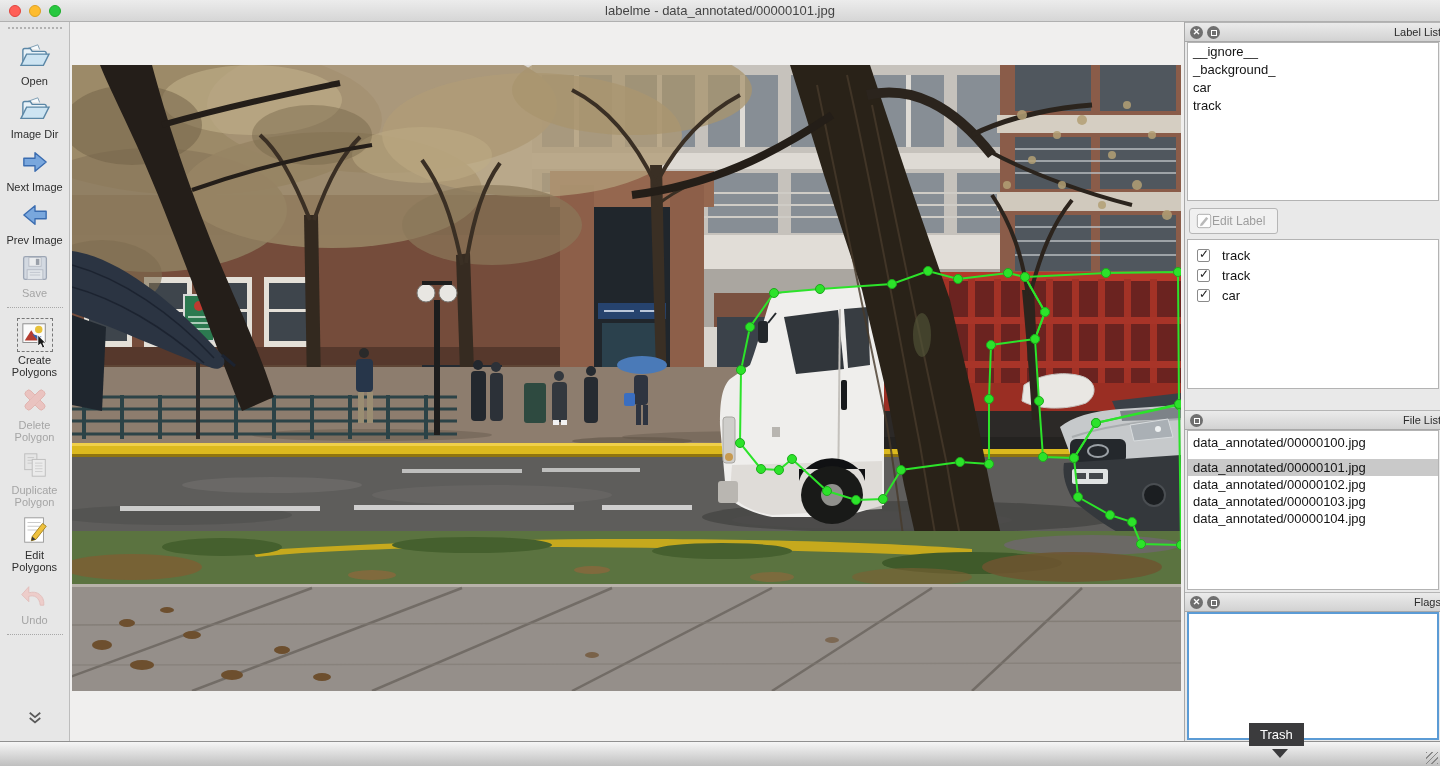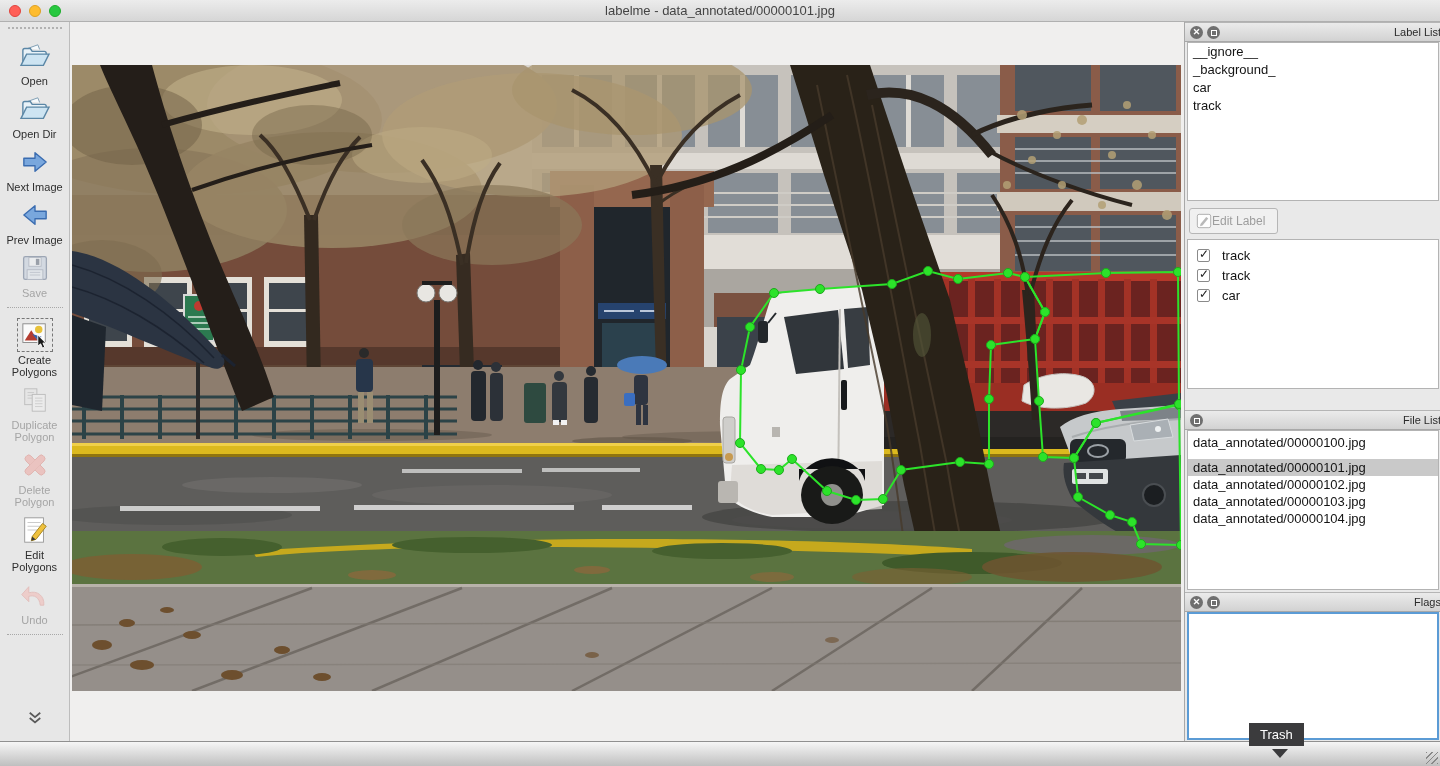--- a/index.html
+++ b/index.html
@@ -107,21 +107,21 @@
         <span class="tb-label">Open</span>
       </div>
       <div class="tb-btn">
         <span class="tb-icon">
           <svg viewBox="0 0 34 30" width="32" height="28">
             <path d="M9 7 L20 3 L22 8" fill="#f6fafc" stroke="#7a9ab0"></path>
             <path d="M4 25 L4 9 Q4 7 6 7 L12 7 L14 10 L27 10 Q29 10 29 12 L29 14" fill="#e8f2f8" stroke="#5b87a6" stroke-width="1.5"></path>
             <path d="M2 25 L8 13 L32 13 L26 25 Z" fill="#cde4f2" stroke="#5b87a6" stroke-width="1.5"></path>
           </svg>
         </span>
-        <span class="tb-label">Open Dir</span>
+        <span class="tb-label">Image Dir</span>
       </div>
       <div class="tb-btn">
         <span class="tb-icon">
           <svg viewBox="0 0 32 28" width="30" height="26">
             <path d="M4 10 L16 10 L16 4 L28 14 L16 24 L16 18 L4 18 Z" fill="#79a7dd" stroke="#3a6cb0" stroke-width="1.5" stroke-linejoin="round"></path>
           </svg>
         </span>
         <span class="tb-label">Next Image</span>
       </div>
       <div class="tb-btn">
@@ -150,48 +150,48 @@
         <span class="tb-icon">
           <svg viewBox="0 0 34 30" width="32" height="28">
             <rect x="4" y="3" width="24" height="20" fill="#fbfbfb" stroke="#8a8a8a"></rect>
             <path d="M6 21 L13 10 L20 21 Z" fill="#b43c30"></path>
             <circle cx="21" cy="9" r="4" fill="#e8c23a"></circle>
             <path d="M14 14 L24 17 L20 21 Z" fill="#3a62a8"></path>
             <path d="M20 15 L29 24 L25.5 23.5 L27.5 28 L25 29 L23 24.5 L20 27 Z" fill="#1a1a1a" stroke="#ffffff"></path>
           </svg>
         </span>
         <span class="tb-label">Create Polygons</span>
+      </div>
+      <div class="tb-btn disabled">
+        <span class="tb-icon">
+          <svg viewBox="0 0 34 34" width="30" height="30">
+            <g transform="rotate(45 17 17)">
+              <rect x="3" y="13" width="28" height="8" rx="3.5" fill="#eda7a2" stroke="#d98880"></rect>
+              <rect x="13" y="3" width="8" height="28" rx="3.5" fill="#eda7a2" stroke="#d98880"></rect>
+              <rect x="13" y="13" width="8" height="8" fill="#eda7a2"></rect>
+            </g>
+          </svg>
+        </span>
+        <span class="tb-label">Delete Polygon</span>
       </div>
       <div class="tb-btn disabled">
         <span class="tb-icon">
           <svg viewBox="0 0 32 30" width="30" height="28">
             <rect x="5" y="3" width="13" height="17" fill="#e4e4e4" stroke="#9a9a9a"></rect>
             <line x1="8" y1="7" x2="15" y2="7" stroke="#b0b0b0"></line>
             <line x1="8" y1="10" x2="15" y2="10" stroke="#b0b0b0"></line>
             <line x1="8" y1="13" x2="15" y2="13" stroke="#b0b0b0"></line>
             <rect x="13" y="9" width="14" height="18" fill="#efefef" stroke="#9a9a9a"></rect>
             <line x1="16" y1="13" x2="24" y2="13" stroke="#b8b8b8"></line>
             <line x1="16" y1="16" x2="24" y2="16" stroke="#b8b8b8"></line>
             <line x1="16" y1="19" x2="24" y2="19" stroke="#b8b8b8"></line>
             <line x1="16" y1="22" x2="24" y2="22" stroke="#b8b8b8"></line>
           </svg>
         </span>
         <span class="tb-label">Duplicate Polygon</span>
-      </div>
-      <div class="tb-btn disabled">
-        <span class="tb-icon">
-          <svg viewBox="0 0 34 34" width="30" height="30">
-            <g transform="rotate(45 17 17)">
-              <rect x="3" y="13" width="28" height="8" rx="3.5" fill="#eda7a2" stroke="#d98880"></rect>
-              <rect x="13" y="3" width="8" height="28" rx="3.5" fill="#eda7a2" stroke="#d98880"></rect>
-              <rect x="13" y="13" width="8" height="8" fill="#eda7a2"></rect>
-            </g>
-          </svg>
-        </span>
-        <span class="tb-label">Delete Polygon</span>
       </div>
       <div class="tb-btn">
         <span class="tb-icon">
           <svg viewBox="0 0 32 32" width="30" height="30">
             <rect x="5" y="3" width="20" height="26" fill="#ffffff" stroke="#9a9a9a"></rect>
             <line x1="8" y1="8" x2="22" y2="8" stroke="#c8c8c8"></line>
             <line x1="8" y1="12" x2="22" y2="12" stroke="#c8c8c8"></line>
             <line x1="8" y1="16" x2="22" y2="16" stroke="#c8c8c8"></line>
             <path d="M13 23 L24 9 L28 12 L17 26 L12 27.5 Z" fill="#efc13d" stroke="#a5841e"></path>
             <path d="M13 23 L12 27.5 L16.8 26.2 Z" fill="#3a3a3a"></path>

